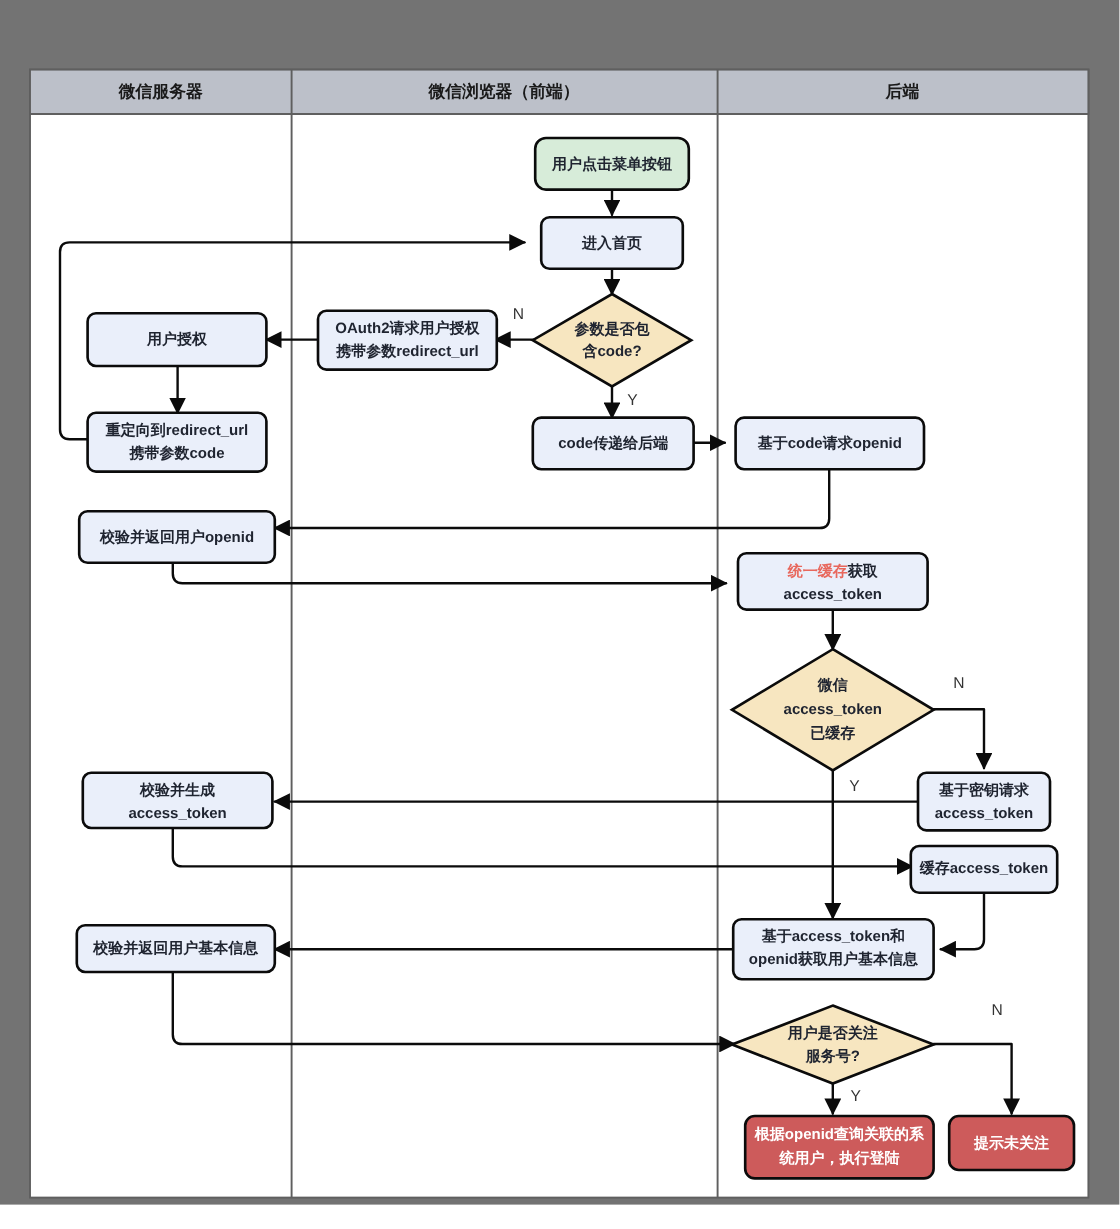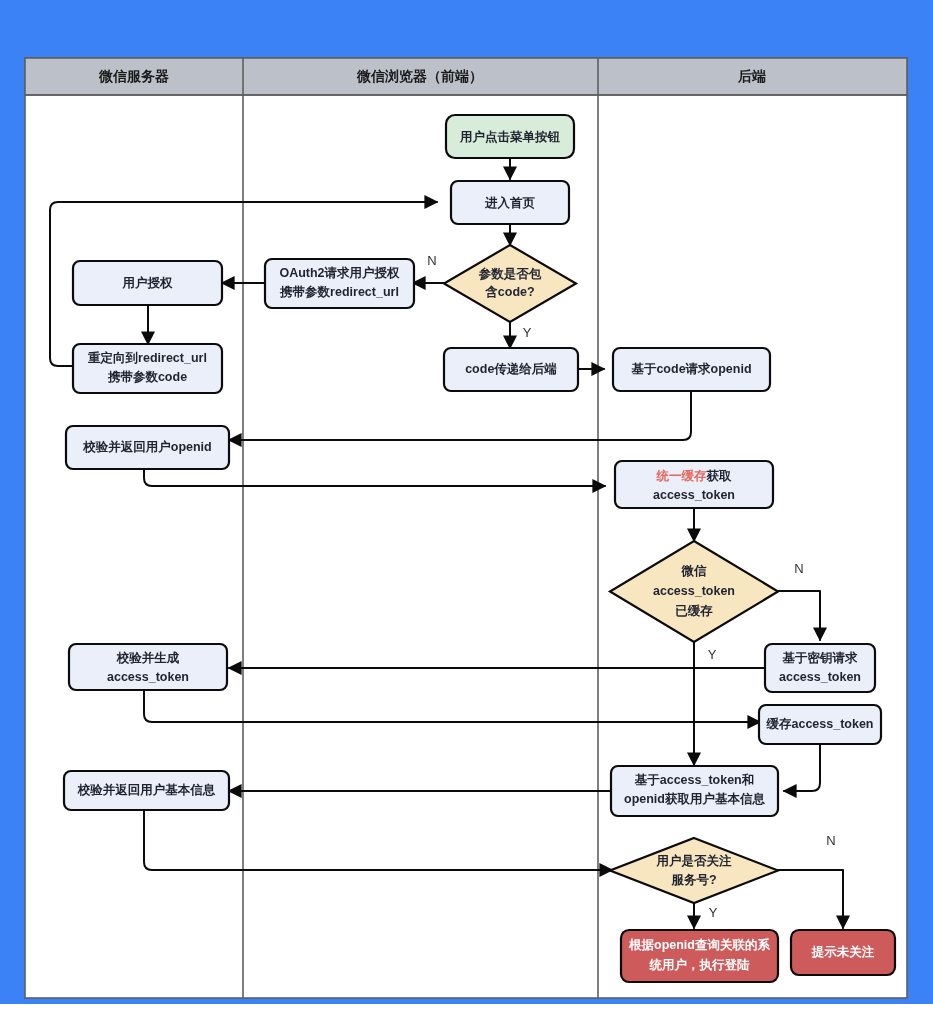--- a/index.html
+++ b/index.html
@@ -6,21 +6,21 @@
   html, body {
     margin: 0;
     padding: 0;
     background: #ffffff;
     font-family: "Liberation Sans", "DejaVu Sans", sans-serif;
   }
   #canvas {
     position: relative;
     width: 933px;
     height: 1004px;
-    background: #3b82f6;
+    background: #737373;
     overflow: hidden;
   }
   svg.layer {
     position: absolute;
     left: 0;
     top: 0;
     width: 933px;
     height: 1024px;
   }
   .lane-header-text {

